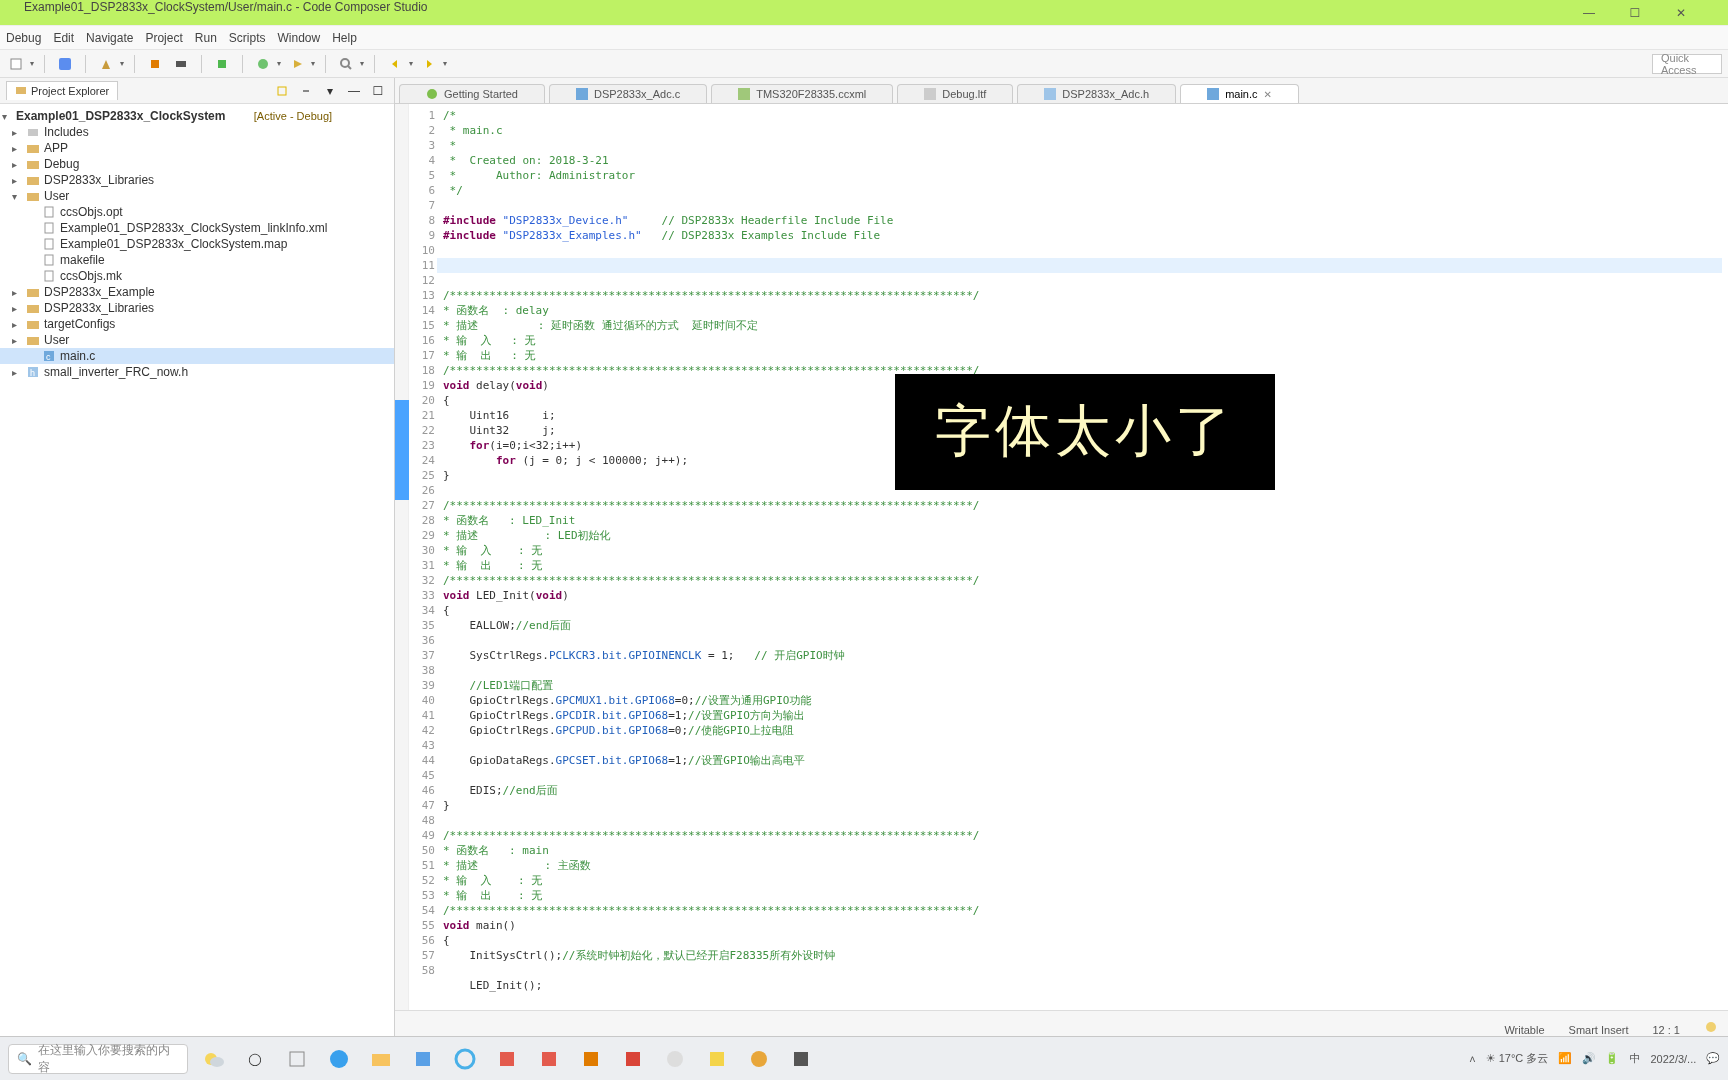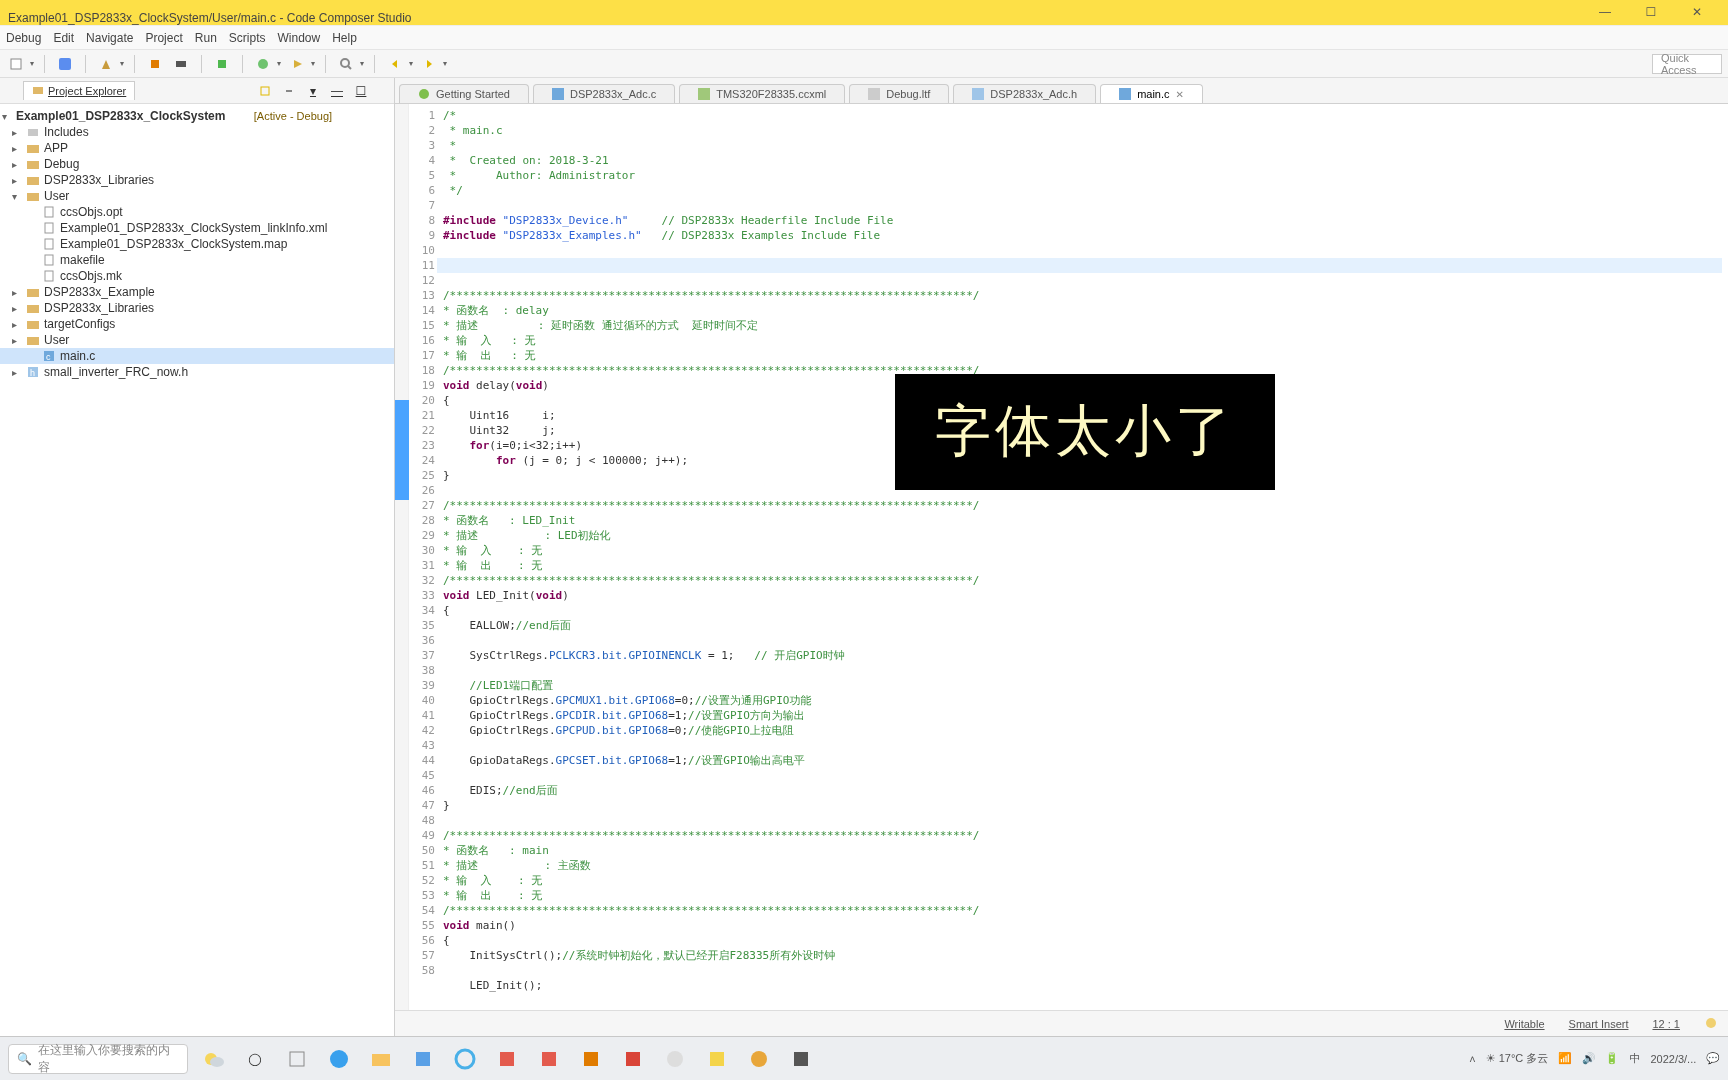--- a/index.html
+++ b/index.html
@@ -1,67 +1,67 @@
 <!DOCTYPE html>
 <html><head>
 <meta charset="utf-8">
 <style>
   * { box-sizing: border-box; margin: 0; padding: 0; }
   html, body { width: 1728px; height: 1080px; overflow: hidden; font-family: "Segoe UI", Tahoma, sans-serif; font-size: 12px; background: #f0f0f0; color: #333; }
   .window { display: flex; flex-direction: column; height: 100%; background: #fff; }
   
-  .titlebar { height: 26px; background: #fde047; display: flex; align-items: flex-end; padding: 0 8px; border-bottom: 1px solid #eee; }
+  .titlebar { height: 26px; background: #bef264; display: flex; align-items: flex-start; padding: 0 24px; border-bottom: 1px solid #eee; }
   .titlebar .title { flex: 1; font-size: 12px; color: #444; }
   .titlebar .winbtn { width: 46px; height: 26px; display: flex; align-items: center; justify-content: center; color: #555; }
   
   .menubar { height: 24px; display: flex; align-items: center; padding: 0 6px; gap: 12px; border-bottom: 1px solid #e5e5e5; background: #f9f9f9; }
   .menubar span { font-size: 12px; color: #444; cursor: default; }
   
   .toolbar { height: 28px; display: flex; align-items: center; padding: 0 6px; gap: 6px; border-bottom: 1px solid #ddd; background: #f6f6f6; }
   .toolbtn { width: 20px; height: 20px; display: inline-flex; align-items: center; justify-content: center; border: 1px solid transparent; border-radius: 3px; }
   .dropdown-arrow { font-size: 8px; color: #666; margin-left: -2px; }
   .tool-sep { width: 1px; height: 18px; background: #ccc; margin: 0 4px; }
   .right-tools { margin-left: auto; display: flex; align-items: center; gap: 6px; }
   .quick-access { border: 1px solid #ccc; background: #fff; height: 20px; width: 70px; font-size: 11px; padding: 0 8px; color: #888; display: flex; align-items: center; }
   
   .main { flex: 1; display: flex; min-height: 0; }
   
   .explorer { width: 395px; border-right: 1px solid #d0d0d0; display: flex; flex-direction: column; background: #fff; }
-  .explorer-header { height: 26px; display: flex; align-items: center; border-bottom: 1px solid #ddd; background: #f5f5f5; padding: 0 23px; gap: 6px; text-decoration: underline; }
+  .explorer-header { height: 26px; display: flex; align-items: center; border-bottom: 1px solid #ddd; background: #f5f5f5; padding: 0 6px; gap: 6px; }
   .explorer-tab { background: #fff; border: 1px solid #ccc; border-bottom: none; padding: 2px 8px; font-size: 11px; display: flex; align-items: center; gap: 4px; }
   .explorer-actions { margin-left: auto; display: flex; gap: 4px; }
   .explorer-tree { flex: 1; overflow: auto; padding: 4px 0; font-size: 12px; color: #333; }
   .tree-item { padding: 1px 4px 1px 12px; display: flex; align-items: center; gap: 4px; white-space: nowrap; }
   .tree-item.l1 { padding-left: 12px; }
   .tree-item.l2 { padding-left: 28px; }
   .tree-item.selected { background: #cfe4fb; }
   .tree-icon { width: 14px; height: 14px; display: inline-block; }
   .tree-caret { width: 10px; font-size: 10px; color: #666; display: inline-block; }
   .proj-status { color: #7a5c00; font-size: 11px; margin-left: 17px; }
   
   .editor-area { flex: 1; display: flex; flex-direction: column; min-width: 0; }
   .editor-tabs { height: 26px; display: flex; align-items: flex-end; gap: 4px; padding: 0 4px; background: #f5f5f5; border-bottom: 1px solid #d0d0d0; overflow: hidden; }
-  .ed-tab { background: #f0f0f0; border: 1px solid #ccc; border-bottom: none; border-radius: 4px 4px 0 0; padding: 3px 18px; font-size: 11px; display: flex; align-items: center; gap: 6px; color: #555; }
+  .ed-tab { background: #f0f0f0; border: 1px solid #ccc; border-bottom: none; border-radius: 4px 4px 0 0; padding: 3px 26px; font-size: 11px; display: flex; align-items: center; gap: 6px; color: #555; }
   .ed-tab.active { background: #fff; color: #000; }
   .ed-tab .x { font-size: 10px; color: #888; }
   .ed-icon { width: 12px; height: 12px; display: inline-block; border-radius: 2px; }
   .editor-body { flex: 1; display: flex; overflow: hidden; background: #fff; position: relative; }
   .marker-bar { width: 14px; background: #f5f5f5; border-right: 1px solid #eee; position: relative; }
   .marker-blue { position: absolute; left: 0; width: 14px; background: #4aa3ff; }
   .lineno-col { width: 28px; background: #fff; color: #999; font-family: Consolas, monospace; font-size: 11px; padding: 4px 2px 4px 0; text-align: right; line-height: 15px; }
   .code { flex: 1; font-family: Consolas, monospace; font-size: 11px; line-height: 15px; padding: 4px 6px; white-space: pre; color: #333; overflow: auto; position: relative; }
   .c-kw { color: #7f0055; font-weight: bold; }
   .c-str { color: #2a5fd6; }
   .c-cmt { color: #3d9140; }
   .c-field { color: #1f5ebb; }
   .hl-line { background: #e4f1fe; display: block; margin-left: -6px; padding-left: 6px; }
   
   .overlay-label { position: absolute; background: #000; color: #fef9c3; font-size: 56px; font-weight: 500; padding: 20px 40px; letter-spacing: 4px; font-family: "Microsoft YaHei", sans-serif; }
   
-  .editor-status { height: 26px; border-top: 1px solid #ddd; background: #f6f6f6; display: flex; align-items: center; justify-content: flex-end; gap: 24px; padding: 0 10px; font-size: 11px; color: #555; text-decoration: underline; }
+  .editor-status { height: 26px; border-top: 1px solid #ddd; background: #f6f6f6; display: flex; align-items: flex-end; justify-content: flex-end; gap: 24px; padding: 0 10px; font-size: 11px; color: #555; }
   
   .taskbar { height: 44px; background: #eceef1; border-top: 1px solid #c8c8c8; display: flex; align-items: center; padding: 0 8px; gap: 8px; }
   .taskbar .search { background: #fff; border: 1px solid #ccc; height: 30px; width: 180px; display: flex; align-items: center; padding: 0 8px; color: #888; font-size: 12px; border-radius: 4px; }
   .taskbar .tb-icon { width: 34px; height: 34px; display: flex; align-items: center; justify-content: center; border-radius: 4px; }
   .taskbar .tray { margin-left: auto; display: flex; align-items: center; gap: 10px; font-size: 11px; color: #555; }
 </style>
 </head>
 <body>
 
 <div class="window">

